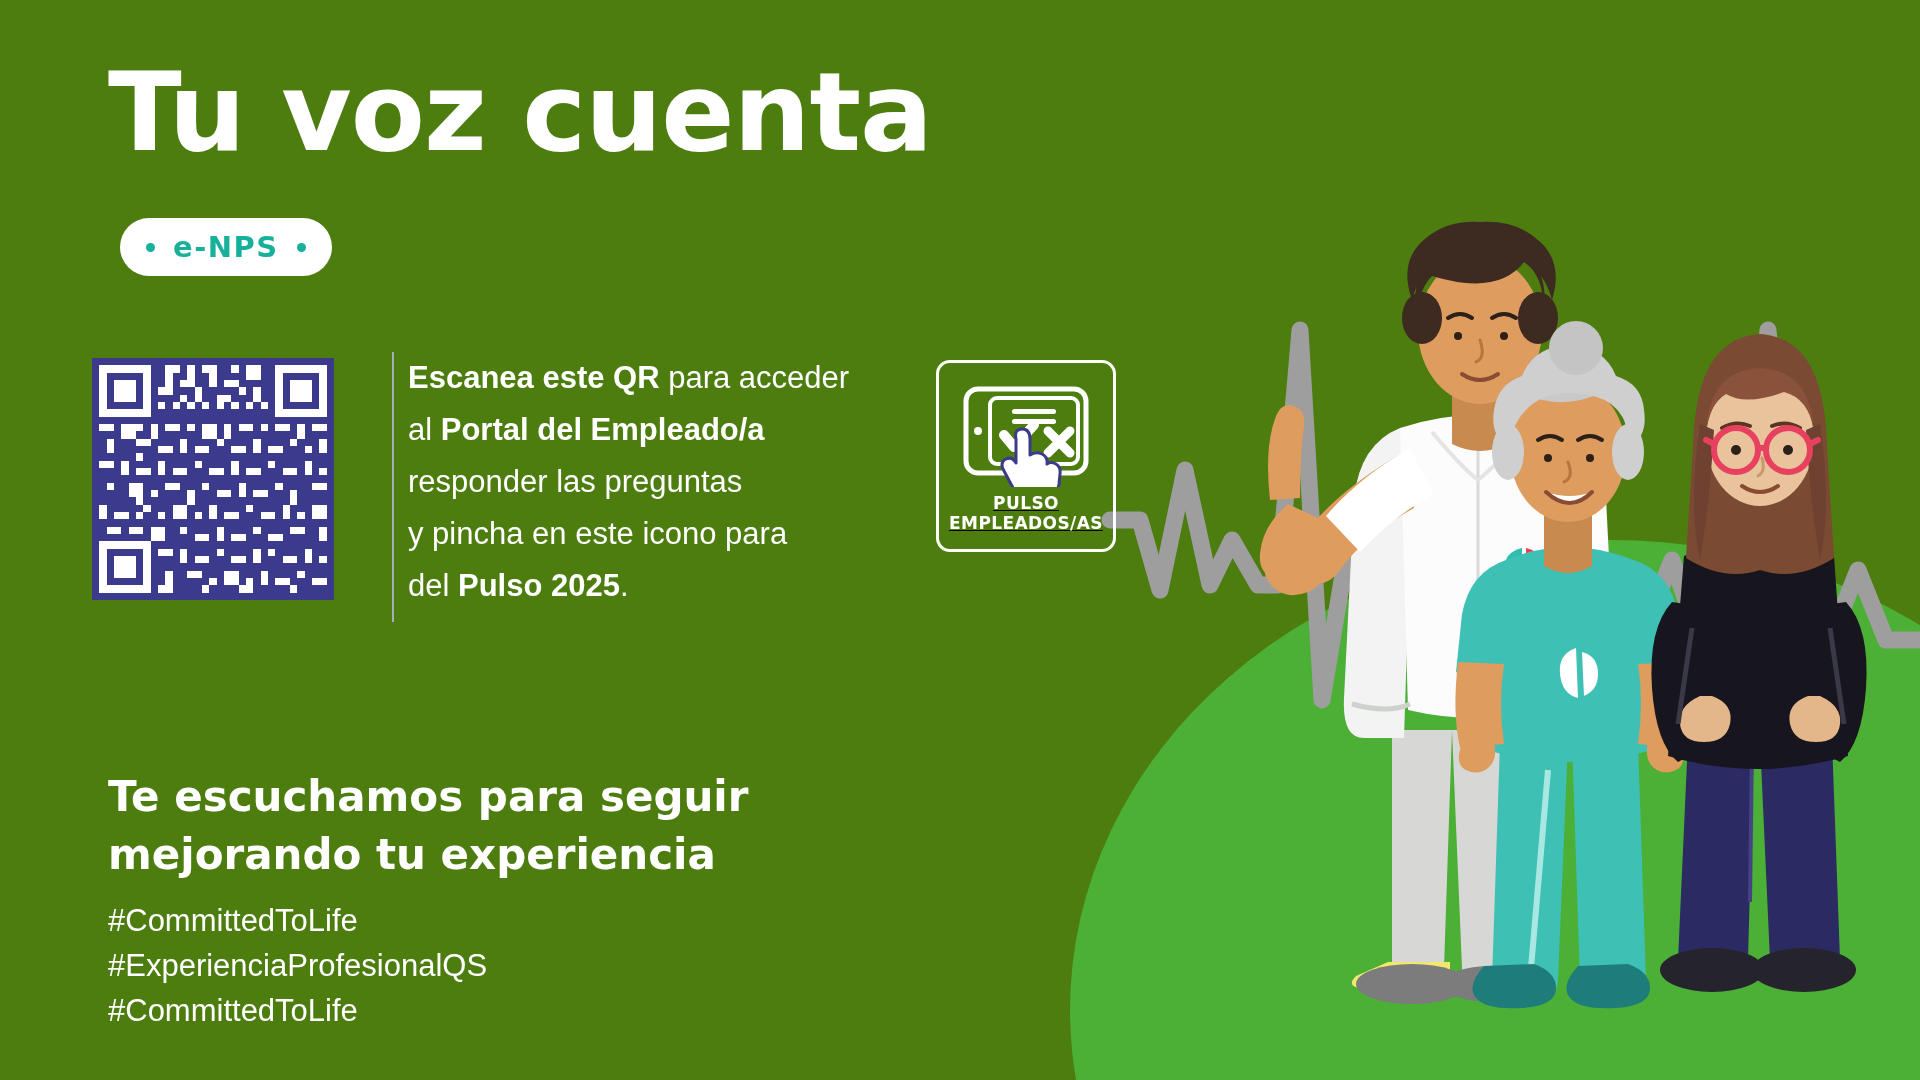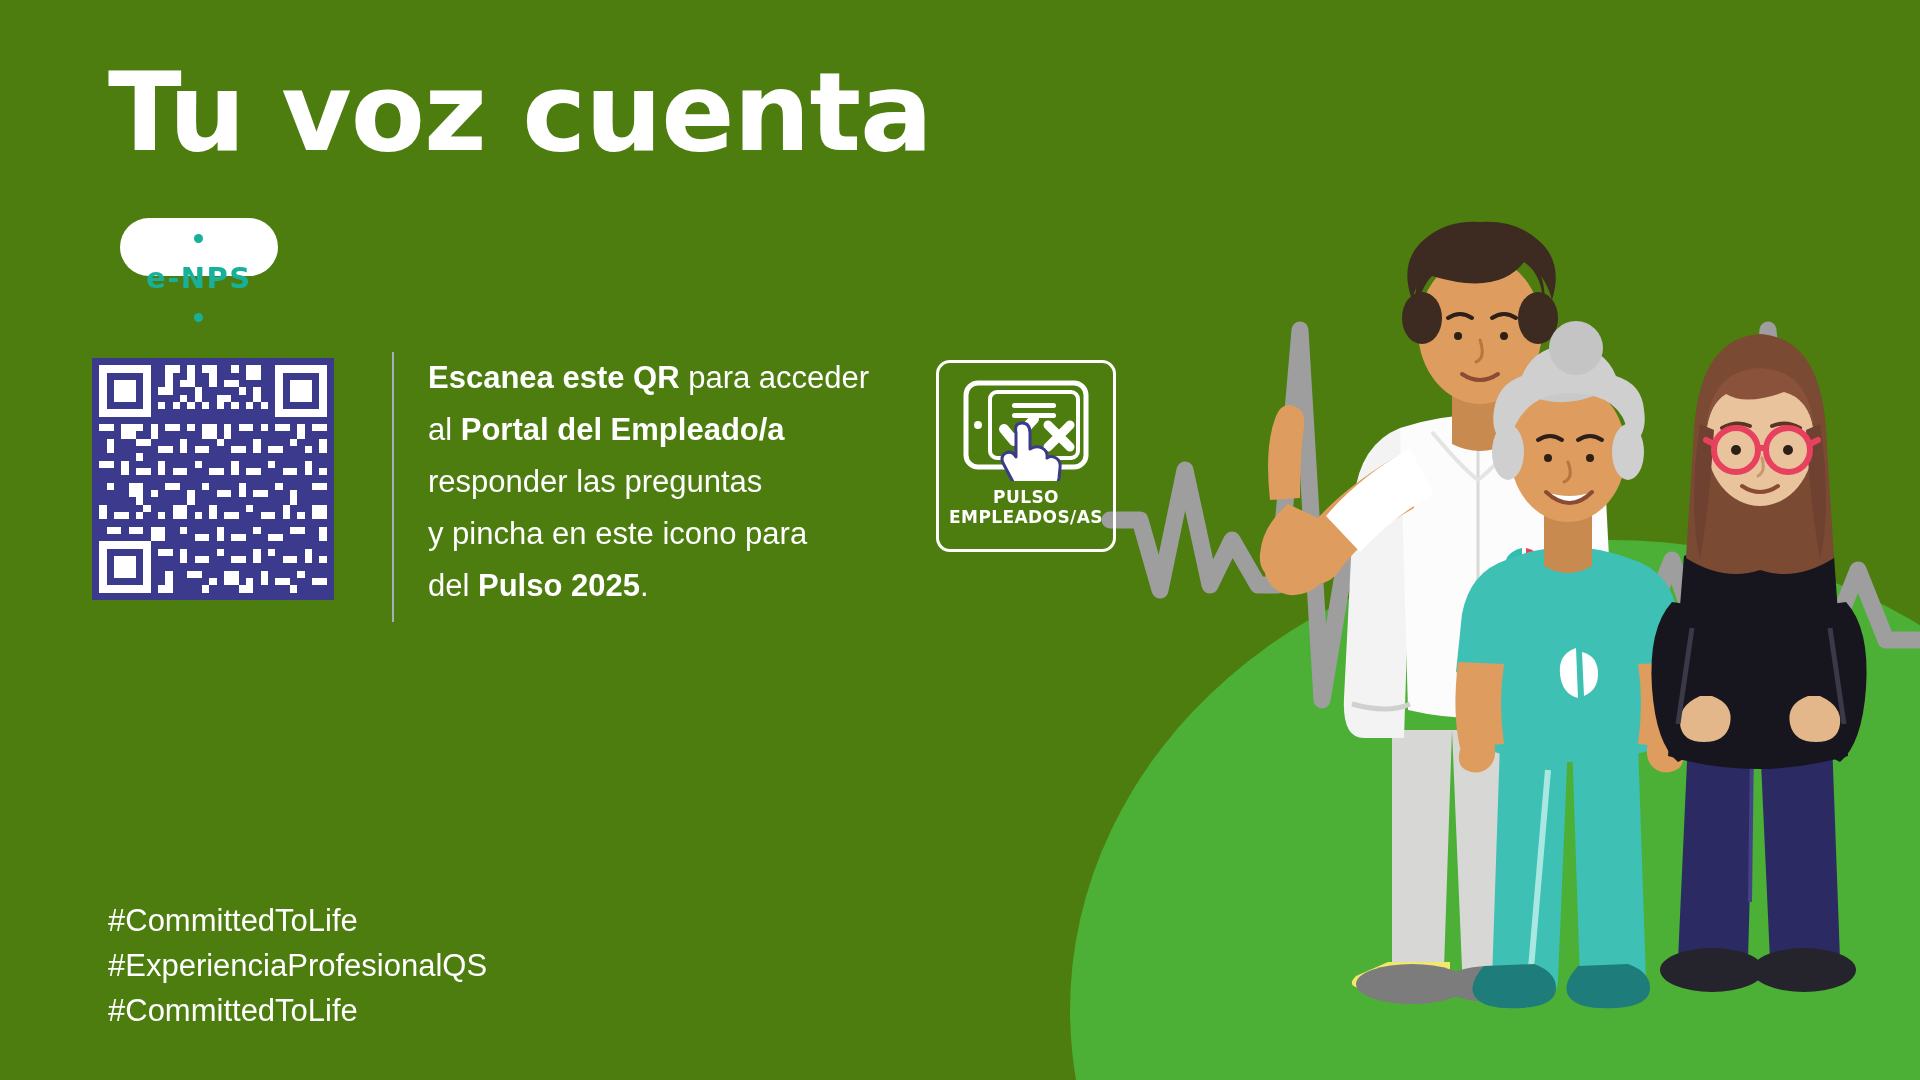--- a/index.html
+++ b/index.html
@@ -25,53 +25,52 @@
     font-family:"DejaVu Sans", sans-serif;
     white-space:nowrap;
   }
 
   
   .pills { position:absolute; left:120px; top:218px; display:flex; gap:36px; }
   .pill {
     background:#FFFFFF; border-radius:40px;
     height:58px; display:flex; align-items:center; gap:18px;
     padding:16px 26px;
-    flex-direction:column;
   }
   .pill .dot { width:9px; height:9px; border-radius:50%; background:#17B19B; flex:0 0 auto; }
   .pill .ptxt {
     color:#17B19B; font-weight:700; font-size:29px;
     letter-spacing:1.5px; font-family:"DejaVu Sans", sans-serif;
     white-space:nowrap;
   }
 
   
   .qr { position:absolute; left:92px; top:358px; width:242px; height:242px; }
   .qr svg { display:block; width:242px; height:242px; }
 
   
   .divider {
     position:absolute; left:392px; top:352px;
     width:2px; height:270px; background:#B9B8DA; opacity:.85;
   }
 
   
   .copy {
-    position:absolute; left:428px; top:352px; width:510px;
+    position:absolute; left:408px; top:352px; width:510px;
     color:#FFFFFF; font-size:31px; line-height:52px;
     font-weight:400;
   }
   .copy b { font-weight:700; }
 
   
   .tablet-card {
     position:absolute; left:936px; top:360px; width:180px; height:192px;
     border:3px solid #FFFFFF; border-radius:14px;
     display:flex; flex-direction:column; align-items:center;
-    justify-content:flex-start; padding-top:14px;
+    justify-content:flex-start; padding-top:20px;text-decoration:underline;
   }
   .tablet-card svg { display:block; }
   .tablet-label {
     margin-top:6px; color:#FFFFFF; font-weight:700;
     font-size:17px; line-height:20px; text-align:center;
     letter-spacing:.4px; font-family:"DejaVu Sans", sans-serif;
   }
 
   
   .tagline {
@@ -461,20 +460,24 @@
                l-1 10 q-2 12 -14 13
                l-18 0 q-10 -1 -15 -11
                l-9 -17 q-3 -7 3 -10 q6 -3 10 4 z" fill="#FFFFFF" stroke="#3B3A8C" stroke-width="3" stroke-linejoin="round"></path>
     </svg>
     <div class="tablet-label">
       <div>PULSO</div>
       <div>EMPLEADOS/AS</div>
     </div>
   </div>
 
+  <div class="tagline">
+    <div>Te escuchamos para seguir</div>
+    <div>mejorando tu experiencia</div>
+  </div>
 
   <div class="hashtags">
     <div>#CommittedToLife</div>
     <div>#ExperienciaProfesionalQS</div>
     <div>#CommittedToLife</div>
   </div>
 
 </div>
 
 </body></html>

